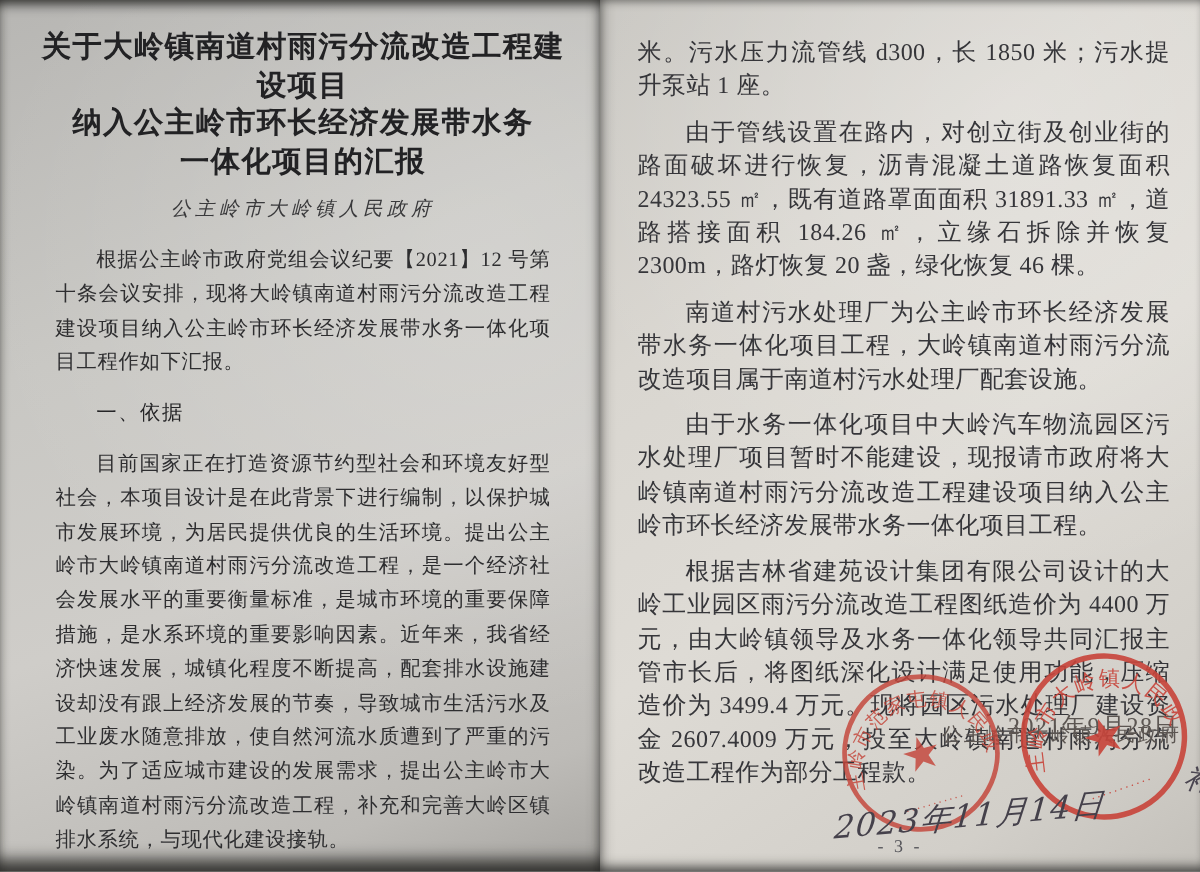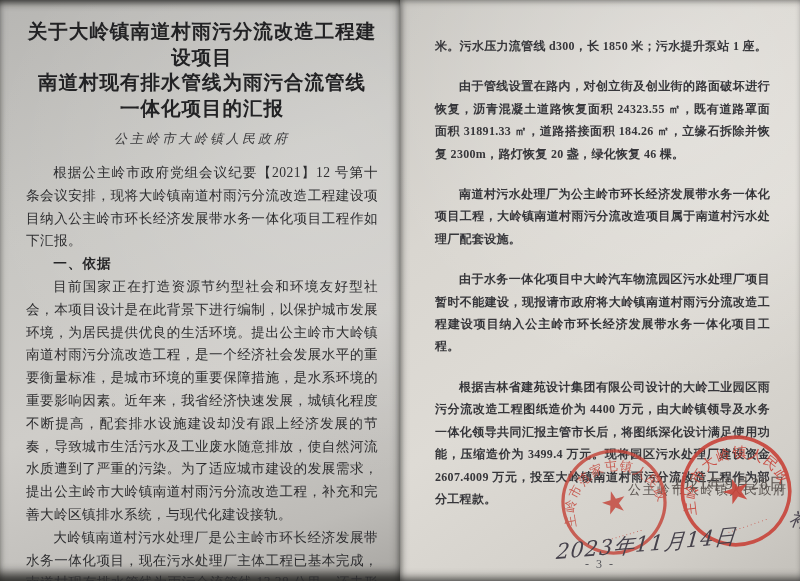--- a/index.html
+++ b/index.html
@@ -41,27 +41,27 @@
   .doc-title{
     text-align:center;
     font-family:"Liberation Sans","DejaVu Sans",sans-serif;
     font-weight:700;font-size:19.5px;line-height:25.5px;
     letter-spacing:1px;color:#222224;margin-top:7px;
   }
   .doc-issuer{
     text-align:center;font-size:13px;letter-spacing:3px;
     color:#3a3a3c;margin-top:9px;font-style:italic;
   }
-  .body-l{margin:0;font-size:13.6px;line-height:22.8px;letter-spacing:.4px;
+  .body-l{margin:11px;font-size:13.6px;line-height:22.8px;letter-spacing:.4px;
     text-align:justify;text-indent:2em;}
   .body-l.first{margin-top:14px;}
-  .body-r{margin:18px;font-size:12px;line-height:22.4px;letter-spacing:.3px;
-    text-align:justify;text-indent:2em;font-weight:bold;}
+  .body-r{margin:8px;font-size:16px;line-height:22.4px;letter-spacing:.3px;
+    text-align:justify;text-indent:2em;}
   .noindent{text-indent:0;}
-  .hd{font-family:"Liberation Sans","DejaVu Sans",sans-serif;font-weight:700;
+  .hd{font-family:"Liberation Sans","DejaVu Sans",sans-serif;font-weight:400;
     color:#252527;letter-spacing:1px;}
   .pagenum{
     position:absolute;left:0;width:100%;text-align:center;
     font-size:12px;letter-spacing:2px;color:#4a4a4c;
   }
   .pagenum-left{bottom:13px;}
   .pagenum-right{bottom:9px;color:#55555a;}
 
   
   .printed-name{
@@ -88,21 +88,21 @@
   }
 </style>
 </head>
 <body>
 
 <div class="photo-pair">
 
   <div class="page page-left">
     <div class="doc-title">
       <div>关于大岭镇南道村雨污分流改造工程建设项目</div>
-      <div>南道村现有排水管线为雨污合流管线</div>
+      <div>纳入公主岭市环长经济发展带水务</div>
       <div>一体化项目的汇报</div>
     </div>
     <div class="doc-issuer">公主岭市大岭镇人民政府</div>
 
     <p class="body-l first">根据公主岭市政府党组会议纪要【2021】12 号第十条会议安排，现将大岭镇南道村雨污分流改造工程建设项目纳入公主岭市环长经济发展带水务一体化项目工程作如下汇报。</p>
     <p class="body-l hd">一、依据</p>
     <p class="body-l">目前国家正在打造资源节约型社会和环境友好型社会，本项目设计是在此背景下进行编制，以保护城市发展环境，为居民提供优良的生活环境。提出公主岭市大岭镇南道村雨污分流改造工程，是一个经济社会发展水平的重要衡量标准，是城市环境的重要保障措施，是水系环境的重要影响因素。近年来，我省经济快速发展，城镇化程度不断提高，配套排水设施建设却没有跟上经济发展的节奏，导致城市生活污水及工业废水随意排放，使自然河流水质遭到了严重的污染。为了适应城市建设的发展需求，提出公主岭市大岭镇南道村雨污分流改造工程，补充和完善大岭区镇排水系统，与现代化建设接轨。</p>
     <p class="body-l">大岭镇南道村污水处理厂是公主岭市环长经济发展带水务一体化项目，现在污水处理厂主体工程已基本完成，南道村现有排水管线为雨污合流管线 13.38 公里，还未形成完整的排水系统，</p>
 
     <div class="pagenum pagenum-left">- 1 -</div>

